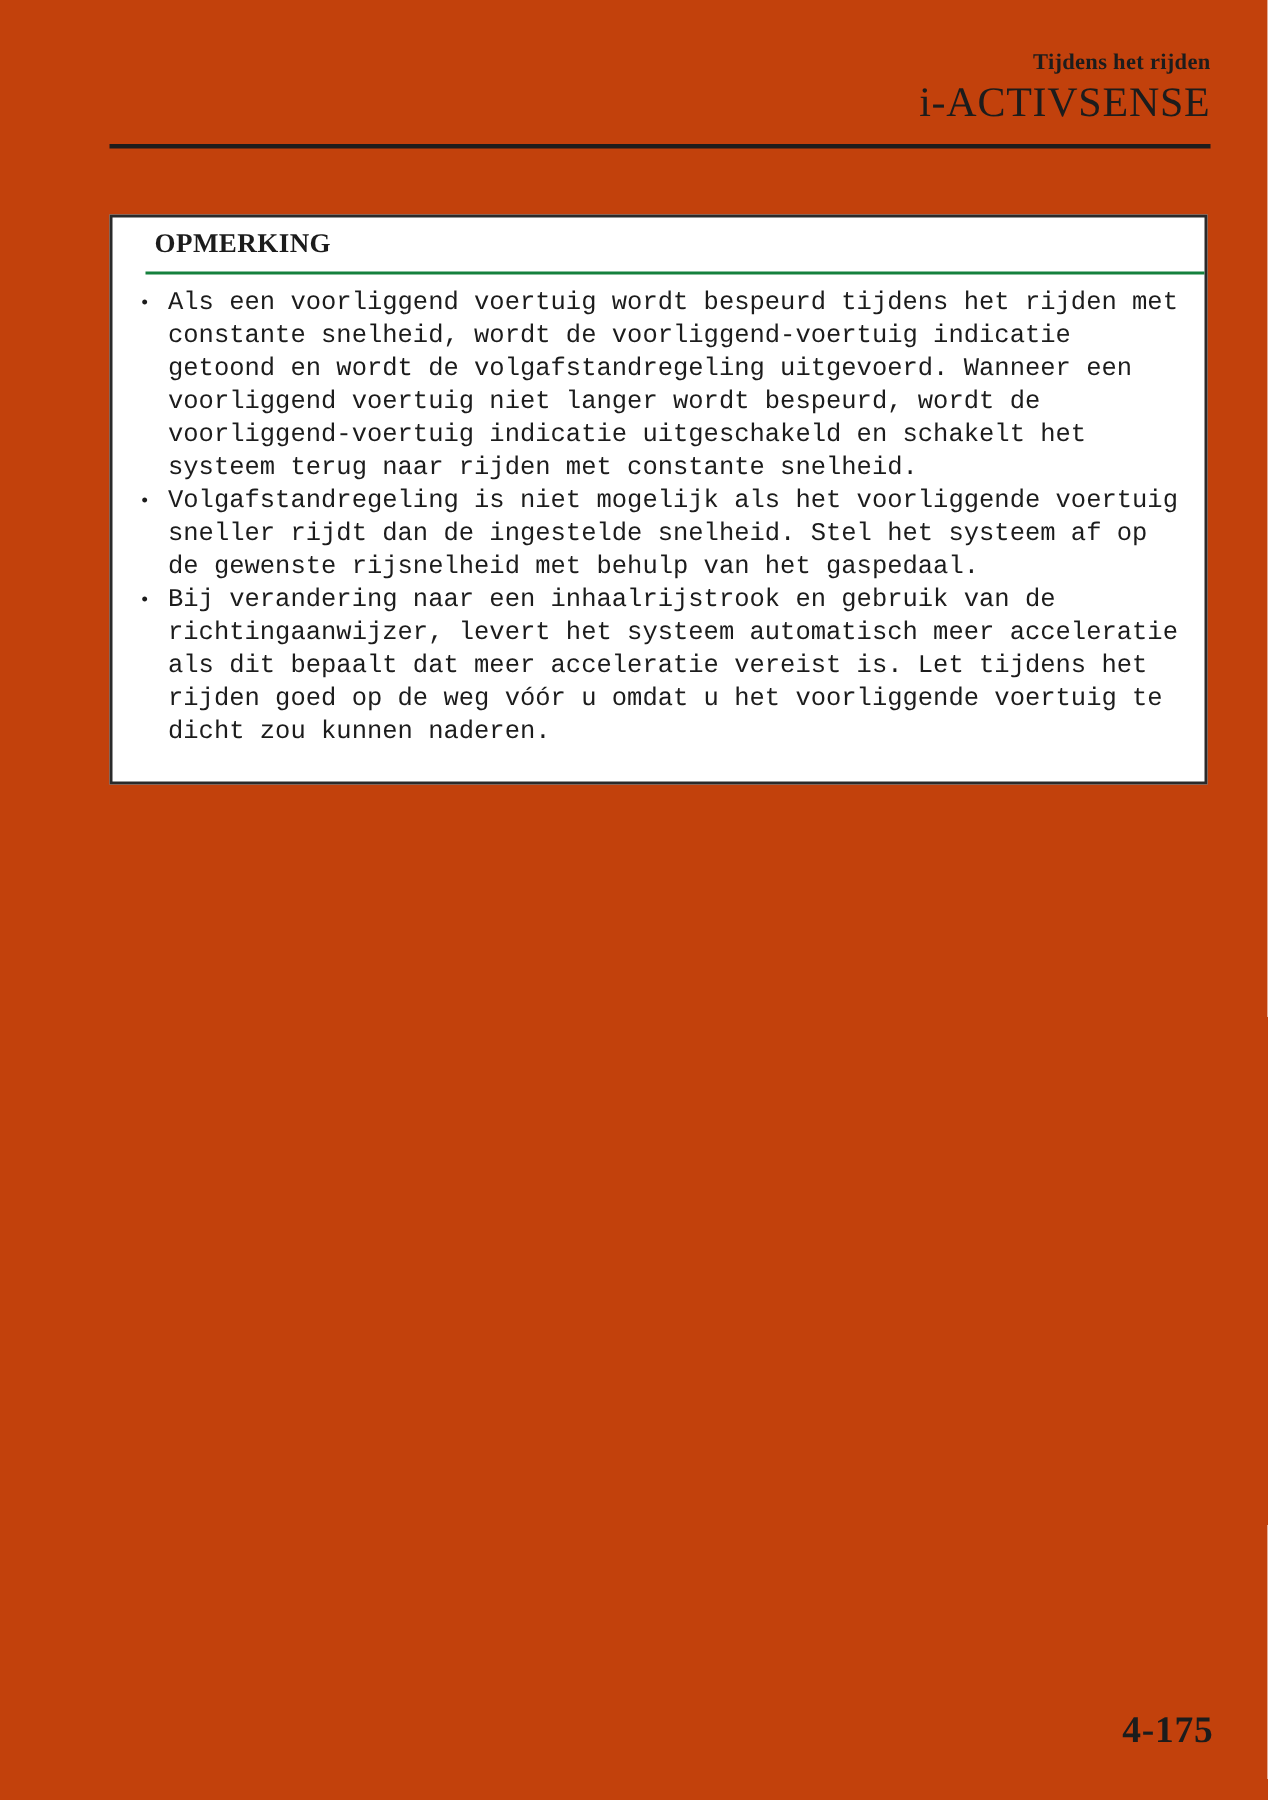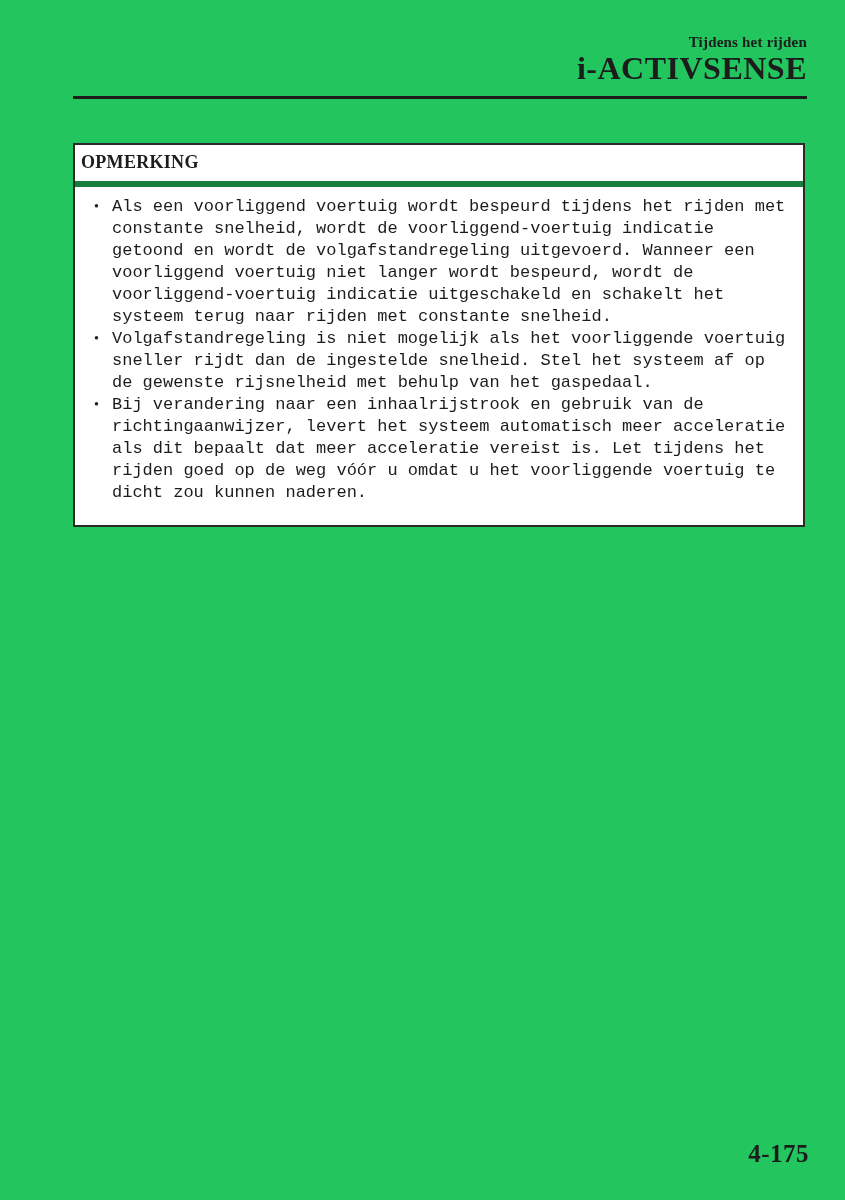--- a/index.html
+++ b/index.html
@@ -8,39 +8,39 @@
     height: 1200px;
     background: #ffffff;
     font-family: "Liberation Serif", "DejaVu Serif", serif;
     color: #1c1c1c;
     overflow: hidden;
   }
   .page {
     position: relative;
     width: 845px;
     height: 1200px;
-    background: #22c55e;
+    background: #c2410c;
   }
   
   .header {
     position: absolute;
     top: 33px;
     left: 73px;
     right: 38px;
     text-align: right;
   }
   .breadcrumb {
     font-size: 15px;
     font-weight: bold;
     line-height: 19px;
     letter-spacing: 0.2px;
   }
   .page-title {
-    font-size: 32px;
-    font-weight: bold;
+    font-size: 28px;
+    font-weight: normal;
     line-height: 33px;
     letter-spacing: 0.5px;
   }
   .header-rule {
     position: absolute;
     top: 96px;
     left: 73px;
     right: 38px;
     height: 3px;
     background: #1c1c1c;
@@ -52,21 +52,22 @@
     left: 73px;
     right: 40px;
     border: 2px solid #2a2a2a;
     background: #ffffff;
   }
   .note-title {
     font-size: 18px;
     font-weight: bold;
     letter-spacing: 0.3px;
     padding: 7px 14px 8px 6px;
-    border-bottom: 6px solid #15803d;
+    border-bottom: 2px solid #15803d;
+    margin-left: 22px;
   }
   .note-body {
     padding: 9px 10px 21px 16px;
   }
   .bullet-list {
     list-style: none;
   }
   .bullet-item {
     display: flex;
     align-items: flex-start;

